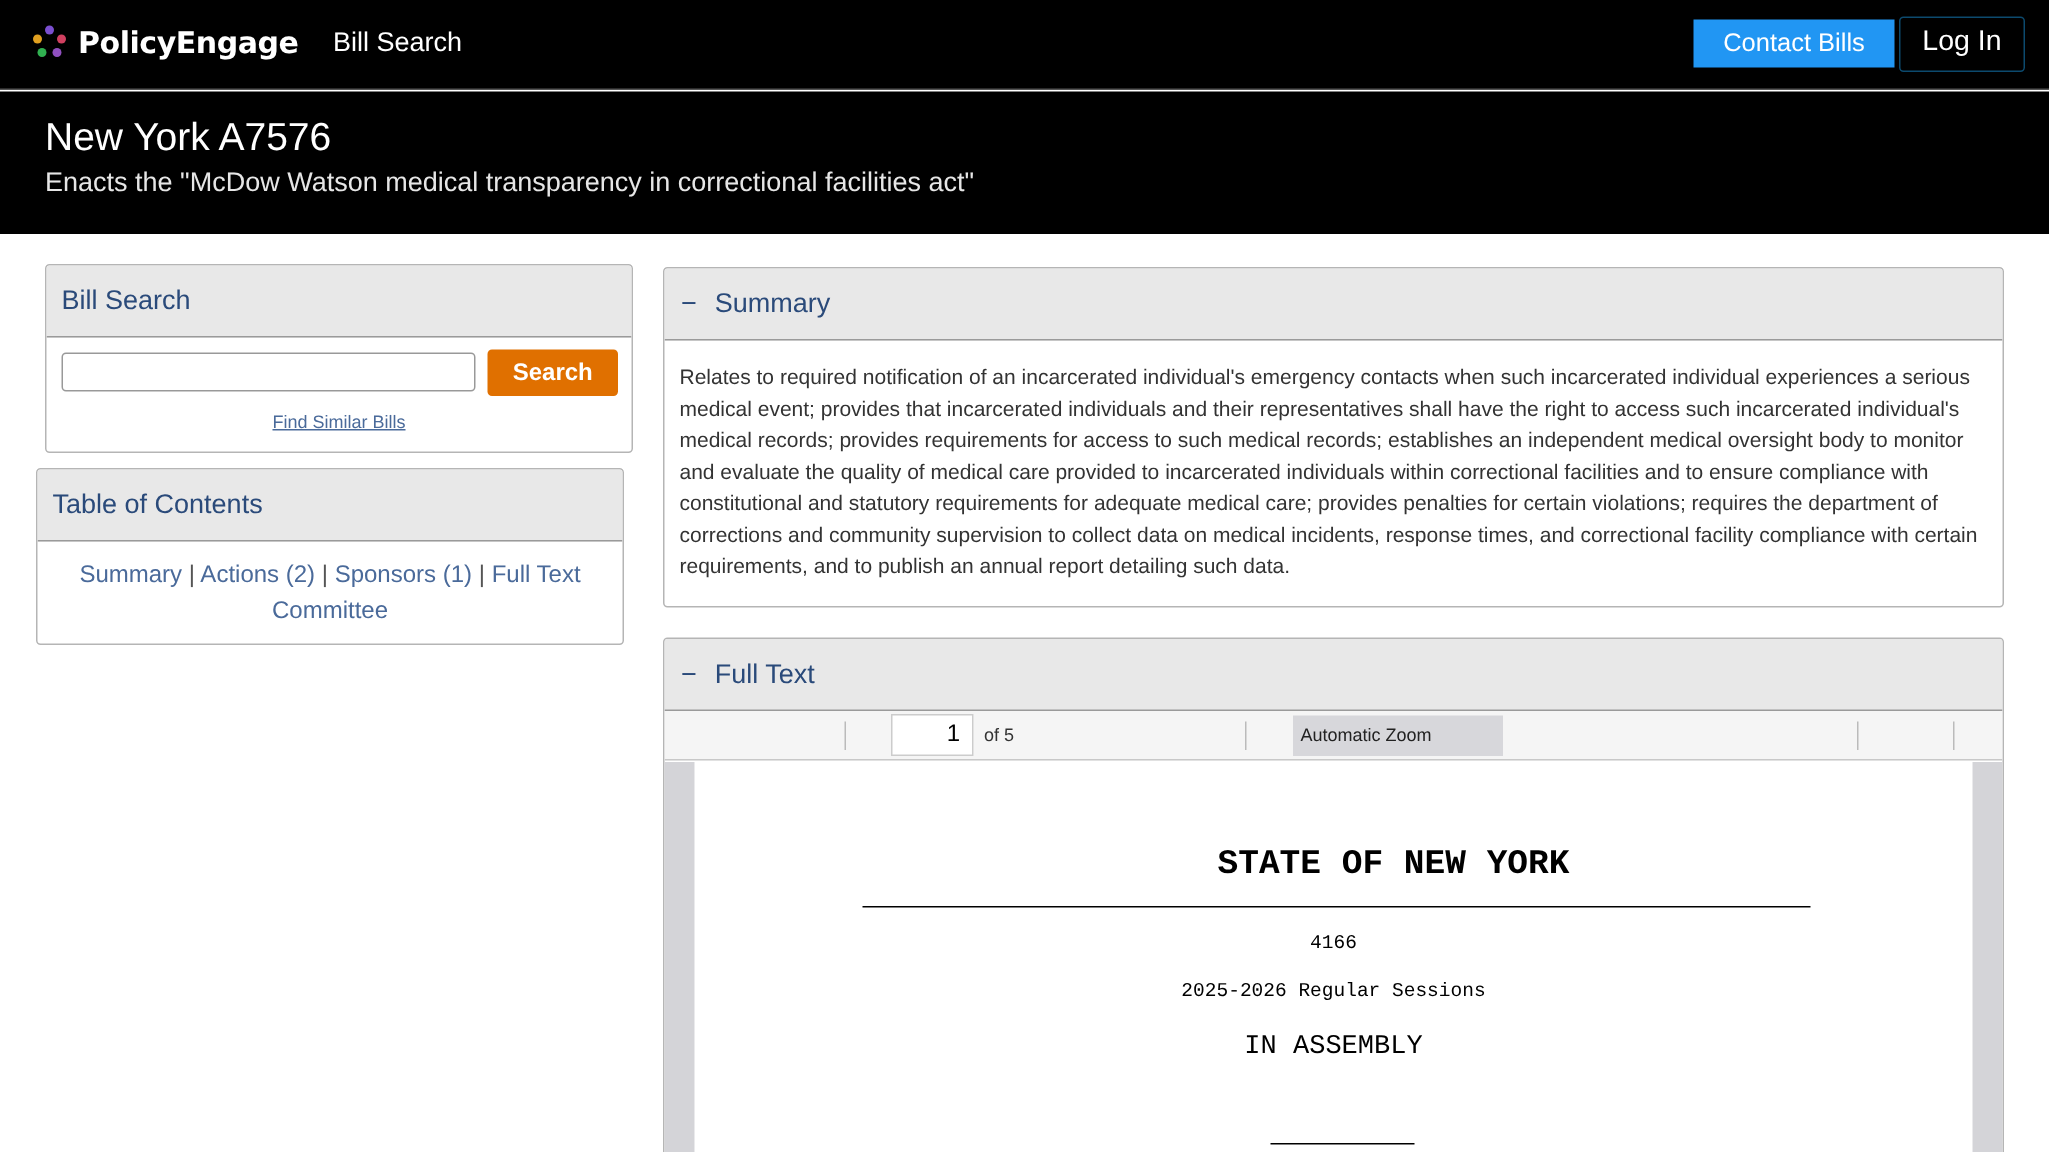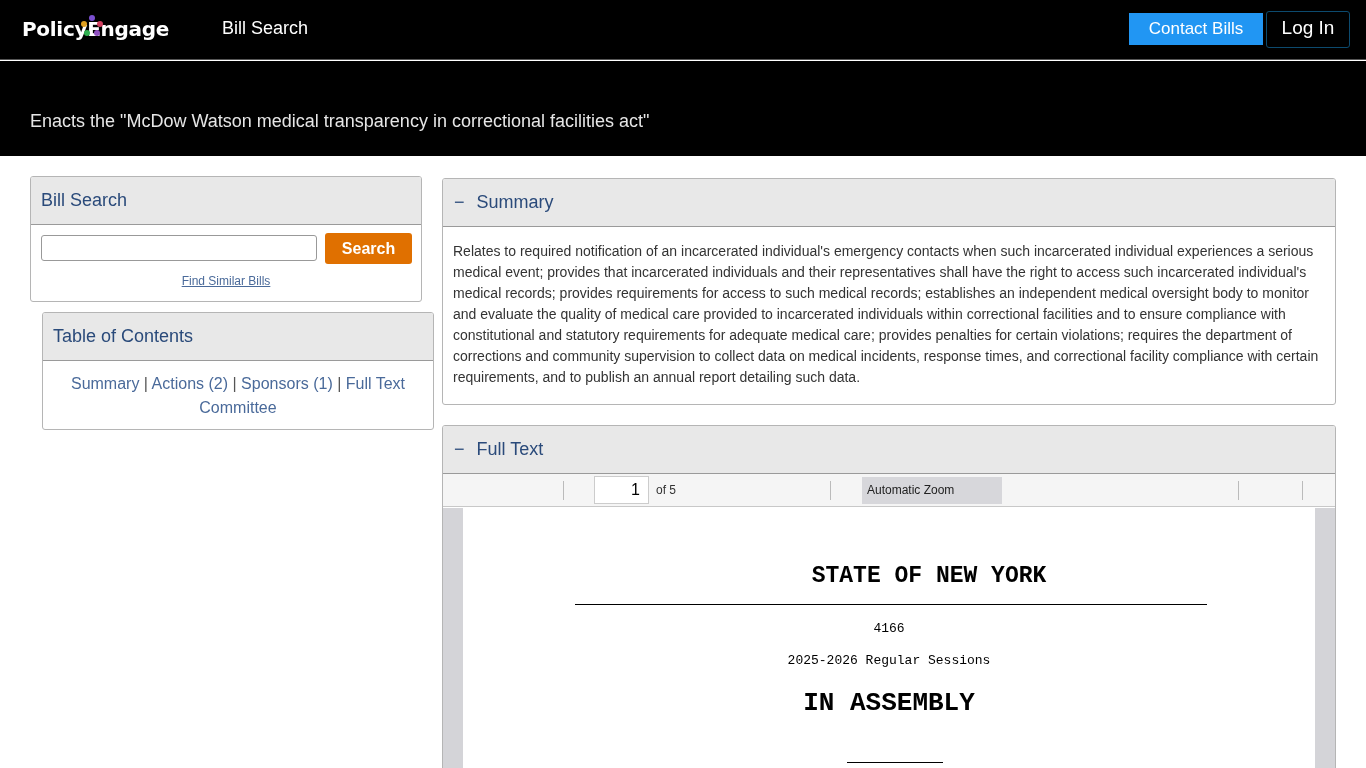--- a/index.html
+++ b/index.html
@@ -1,20 +1,20 @@
 <!DOCTYPE html>
 <html><head>
 <meta charset="utf-8">
 <style>
   * { box-sizing: border-box; margin: 0; padding: 0; }
   html, body { width: 1366px; height: 768px; overflow: hidden; background: #ffffff; font-family: "Liberation Sans", sans-serif; }
 
   
   .navbar { position: absolute; left: 0; top: 0; width: 1366px; height: 60px; background: #000; border-bottom: 1px solid #555; }
-  .logo { position: absolute; left: 22px; top: 15px; height: 26px; display: flex; align-items: center; flex-direction: column; }
+  .logo { position: absolute; left: 22px; top: 15px; height: 26px; display: flex; align-items: center; }
   .logo-dots { position: relative; width: 22px; height: 22px; margin-right: 8px; }
   .logo-dots span { position: absolute; width: 6px; height: 6px; border-radius: 50%; }
   .logo-text { color: #fff; font-family: "DejaVu Sans", sans-serif; font-weight: bold; font-size: 20px; letter-spacing: -0.3px; }
   .nav-link { position: absolute; left: 222px; top: 18px; color: #fff; font-size: 18px; text-decoration: none; }
   .btn-contact { position: absolute; left: 1129px; top: 13px; width: 134px; height: 32px; background: #2196f3; color: #fff; font-size: 17px; border: none; display: flex; align-items: center; justify-content: center; }
   .btn-login { position: absolute; left: 1266px; top: 11px; width: 84px; height: 37px; background: #000; color: #fff; font-size: 19px; border: 1px solid #0c4a6e; border-radius: 3px; display: flex; align-items: center; justify-content: center; padding-bottom: 4px; }
 
   
   .titleband { position: absolute; left: 0; top: 61px; width: 1366px; height: 95px; background: #000; }
   .bill-title { position: absolute; left: 30px; top: 15px; color: #fff; font-size: 26px; }
@@ -24,21 +24,21 @@
   .panel { position: absolute; border: 1px solid #b5b5b5; border-radius: 3px; background: #fff; overflow: hidden; }
   .panel-head { background: #e8e8e8; border-bottom: 1px solid #9a9a9a; color: #2a4a7a; font-size: 18px; display: flex; align-items: center; }
   .panel-head .toggle { font-size: 18px; margin-right: 12px; color: #2a4a7a; }
 
   .search-panel { left: 30px; top: 176px; width: 392px; height: 126px; }
   .search-panel .panel-head { height: 48px; padding-left: 10px; }
   .search-input { position: absolute; left: 10px; top: 58px; width: 276px; height: 26px; border: 1px solid #999; border-radius: 3px; background: #fff; }
   .search-btn { position: absolute; left: 294px; top: 56px; width: 87px; height: 31px; background: #e07000; color: #fff; font-weight: bold; font-size: 16px; border: none; border-radius: 3px; display: flex; align-items: center; justify-content: center; }
   .similar-link { position: absolute; left: 0; width: 100%; top: 97px; text-align: center; font-size: 12px; color: #4a6a9a; text-decoration: underline; }
 
-  .toc-panel { left: 42px; top: 312px; width: 392px; height: 118px; }
+  .toc-panel { left: 24px; top: 312px; width: 392px; height: 118px; }
   .toc-panel .panel-head { height: 48px; padding-left: 10px; }
   .toc-body { padding: 11px 16px 0; text-align: center; font-size: 16px; line-height: 24px; color: #4a6a9a; }
   .toc-body a { color: #4a6a9a; text-decoration: none; }
   .toc-body .sep { color: #555; }
 
   .summary-panel { left: 442px; top: 178px; width: 894px; height: 227px; }
   .summary-panel .panel-head { height: 48px; padding-left: 11px; }
   .summary-body { padding: 14px 10px 0 10px; font-size: 14px; line-height: 21px; color: #333; }
 
   .fulltext-panel { left: 442px; top: 425px; width: 894px; height: 360px; }
@@ -49,21 +49,21 @@
   .page-input { position: absolute; left: 151px; top: 2px; width: 55px; height: 28px; border: 1px solid #ccc; background: #fff; font-size: 16px; text-align: right; padding-right: 8px; line-height: 26px; color: #000; }
   .page-of { position: absolute; left: 213px; top: 9px; font-size: 12px; color: #333; }
   .zoom-select { position: absolute; left: 419px; top: 3px; width: 140px; height: 27px; background: #d7d7db; font-size: 12px; color: #222; padding-left: 5px; line-height: 27px; }
 
   .pdf-view { position: absolute; left: 0; top: 82px; width: 100%; height: 300px; background: #d4d4d8; }
   .pdf-page { position: absolute; left: 20px; top: 0; width: 852px; height: 300px; background: #fff; font-family: "Liberation Mono", monospace; color: #000; text-align: center; }
   .pdf-h1 { position: absolute; left: 0; width: 100%; top: 55px; font-size: 23px; font-weight: bold; margin-left: 40px; }
   .pdf-rule { position: absolute; left: 112px; width: 632px; top: 96px; height: 1px; background: #000; }
   .pdf-num { position: absolute; left: 0; width: 100%; top: 113px; font-size: 13px; }
   .pdf-session { position: absolute; left: 0; width: 100%; top: 145px; font-size: 13px; }
-  .pdf-h2 { position: absolute; left: 0; width: 100%; top: 180px; font-size: 26px; font-weight: bold; }
+  .pdf-h2 { position: absolute; left: 0; width: 100%; top: 180px; font-size: 18px; font-weight: normal; }
   .pdf-date { position: absolute; left: 0; width: 100%; top: 223px; font-size: 13px; }
   .pdf-short-rule { position: absolute; left: 384px; width: 96px; top: 254px; height: 1px; background: #000; }
 </style>
 </head>
 <body>
 
 <div class="navbar">
   <div class="logo">
     <div class="logo-dots">
       <span style="left:8px;top:0;background:#7b4fd0"></span>
@@ -73,20 +73,21 @@
       <span style="left:13px;top:15px;background:#9050c0"></span>
     </div>
     <span class="logo-text">PolicyEngage</span>
   </div>
   <a class="nav-link">Bill Search</a>
   <button class="btn-contact">Contact Bills</button>
   <button class="btn-login">Log In</button>
 </div>
 
 <div class="titleband">
+  <h1 class="bill-title" style="font-weight:normal">New York A7576</h1>
   <div class="bill-subtitle">Enacts the "McDow Watson medical transparency in correctional facilities act"</div>
 </div>
 
 <div class="panel search-panel">
   <div class="panel-head">Bill Search</div>
   <input class="search-input" type="text" value="" style="">
   <button class="search-btn">Search</button>
   <a class="similar-link">Find Similar Bills</a>
 </div>
 

